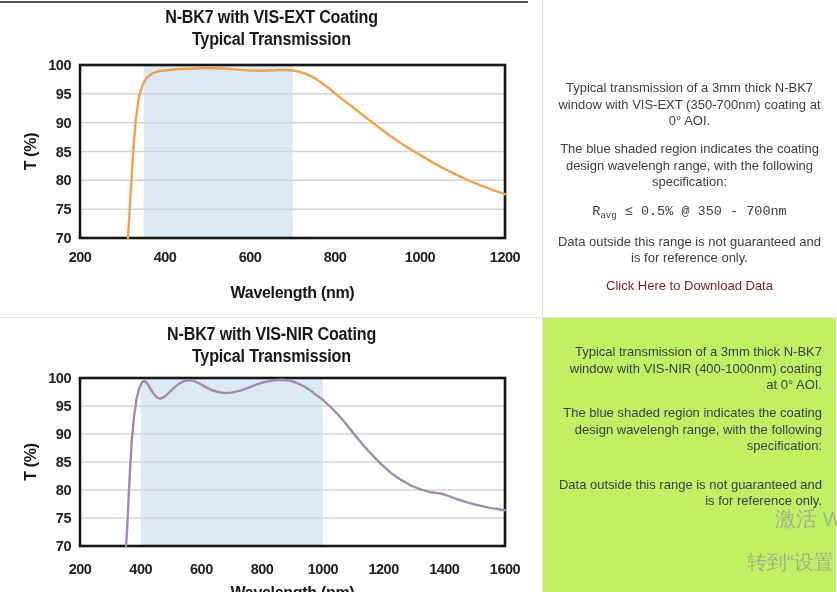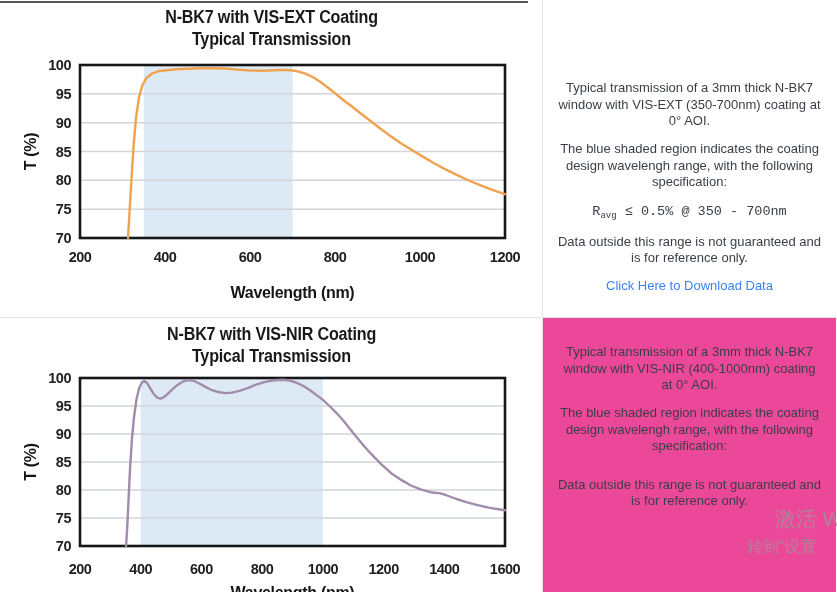--- a/index.html
+++ b/index.html
@@ -28,21 +28,21 @@
   .panel { font-size:13px; line-height:1.28; color:#3b3e47; text-align:center; padding:0 14px; height:100%; box-sizing:border-box; }
   .panel-1 { padding-top:80px; }
   .panel-2 { padding-top:26px; }
   .panel p { margin:0 0 11px 0; }
   .specs { margin:0 0 8px 0; line-height:19px; font-size:13.5px;font-family:Liberation Mono, monospace; }
   .specs-gap { margin-bottom:22px; }
   .specs sub { font-size:9px; vertical-align:-3px; }
   .dl-link { text-decoration:none; font-size:13px; cursor:pointer; }
   .watermark { position:absolute; white-space:nowrap; opacity:0.72; }
   .wm-1 { left:775px; top:505px; font-size:21px; }
-  .wm-2 { left:747px; top:537px; font-size:16px; }
+  .wm-2 { left:747px; top:549px; font-size:20px; }
 </style>
 </head>
 <body>
 
 <div id="page">
   <div class="top-rule"></div>
 
   <div class="row row-1">
     <div class="cell-chart">
       <div class="chart-titles titles-pad-1">
@@ -75,21 +75,21 @@
           <text transform="translate(36,96.5) rotate(-90)" text-anchor="middle" class="axis-label">T (%)</text>
         </svg>
     </div>
     <div class="cell-info panel panel-1" style="background-color: rgb(255, 255, 255);">
       <p>Typical transmission of a 3mm thick N-BK7 window with VIS-EXT (350-700nm) coating at 0° AOI.</p>
       <p>The blue shaded region indicates the coating design wavelengh range, with the following specification:</p>
       <div class="specs">
           <div>R<sub>avg</sub> ≤ 0.5% @ 350 - 700nm</div>
         </div>
       <p>Data outside this range is not guaranteed and is for reference only.</p>
-      <a class="dl-link" style="color: #3b82f6;">Click Here to Download Data</a>
+      <a class="dl-link" style="color: #7f1d1d;">Click Here to Download Data</a>
     </div>
   </div>
 
   <div class="row row-2">
     <div class="cell-chart">
       <div class="chart-titles titles-pad-2">
         <span class="tline">N-BK7 with VIS-NIR Coating</span><br>
         <span class="tline">Typical Transmission</span>
       </div>
       <svg class="chart-svg svg-2" width="543" height="224" viewBox="0 0 543 224">
@@ -113,21 +113,21 @@
           <text x="201.4" y="206" text-anchor="middle" class="tick">600</text>
           <text x="262.1" y="206" text-anchor="middle" class="tick">800</text>
           <text x="322.9" y="206" text-anchor="middle" class="tick">1000</text>
           <text x="383.6" y="206" text-anchor="middle" class="tick">1200</text>
           <text x="444.3" y="206" text-anchor="middle" class="tick">1400</text>
           <text x="505.0" y="206" text-anchor="middle" class="tick">1600</text>
           <text x="292.5" y="230" text-anchor="middle" class="axis-label">Wavelength (nm)</text>
           <text transform="translate(36,94) rotate(-90)" text-anchor="middle" class="axis-label">T (%)</text>
         </svg>
     </div>
-    <div class="cell-info panel panel-2" style="background-color: #ec4899;">
+    <div class="cell-info panel panel-2" style="background-color: #bef264; text-align: right;">
       <p>Typical transmission of a 3mm thick N-BK7 window with VIS-NIR (400-1000nm) coating at 0° AOI.</p>
       <p>The blue shaded region indicates the coating design wavelengh range, with the following specification:</p>
       <div class="specs specs-gap">
         </div>
       <p>Data outside this range is not guaranteed and is for reference only.</p>
 
     </div>
   </div>
 
   <div class="watermark wm-1" style="color: rgb(154, 154, 154);">激活 W</div>

